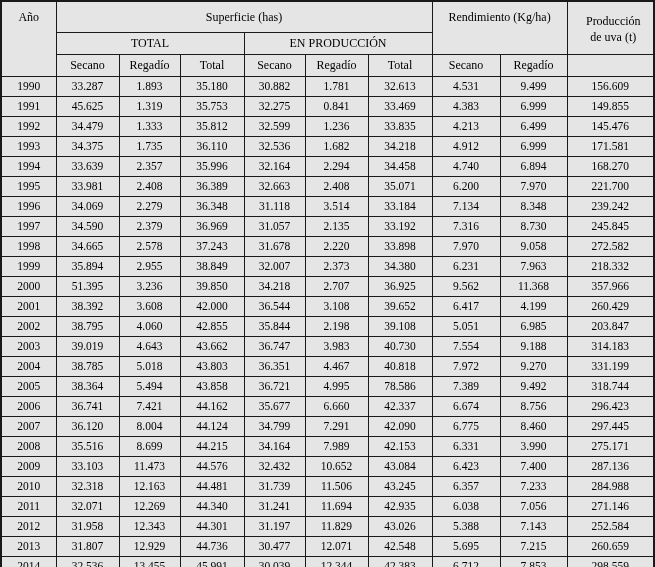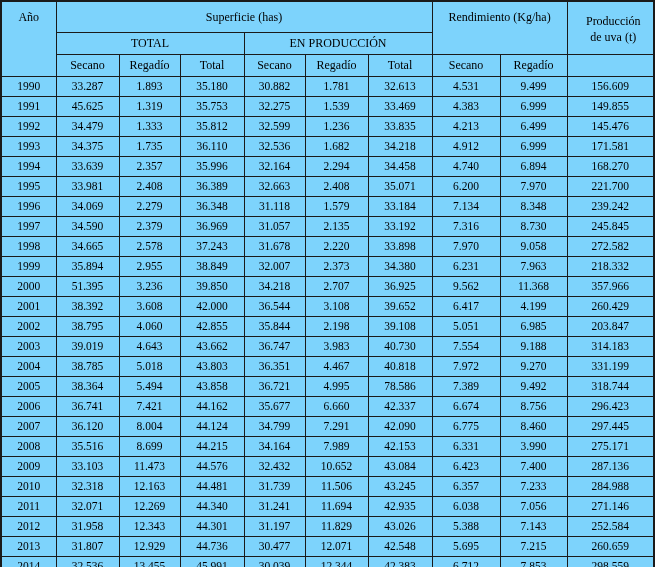--- a/index.html
+++ b/index.html
@@ -4,21 +4,21 @@
 <style>
   html, body {
     margin: 0;
     padding: 0;
     background: #ffffff;
   }
   .page {
     width: 655px;
     height: 567px;
     box-sizing: border-box;
-    background: #7dd3fc;
+    background: #e5e5e5;
     font-family: "Liberation Serif", "DejaVu Serif", serif;
     color: #000000;
   }
   table.data-table {
     width: 655px;
     height: 567px;
     border-collapse: collapse;
     table-layout: fixed;
     border: 2px solid #1a1a1a;
     font-size: 12px;
@@ -100,21 +100,21 @@
           <td>4.531</td>
           <td>9.499</td>
           <td>156.609</td>
         </tr>
         <tr>
           <td>1991</td>
           <td>45.625</td>
           <td>1.319</td>
           <td>35.753</td>
           <td>32.275</td>
-          <td>1.539</td>
+          <td>0.841</td>
           <td>33.469</td>
           <td>4.383</td>
           <td>6.999</td>
           <td>149.855</td>
         </tr>
         <tr>
           <td>1992</td>
           <td>34.479</td>
           <td>1.333</td>
           <td>35.812</td>
@@ -160,21 +160,21 @@
           <td>6.200</td>
           <td>7.970</td>
           <td>221.700</td>
         </tr>
         <tr>
           <td>1996</td>
           <td>34.069</td>
           <td>2.279</td>
           <td>36.348</td>
           <td>31.118</td>
-          <td>1.579</td>
+          <td>3.514</td>
           <td>33.184</td>
           <td>7.134</td>
           <td>8.348</td>
           <td>239.242</td>
         </tr>
         <tr>
           <td>1997</td>
           <td>34.590</td>
           <td>2.379</td>
           <td>36.969</td>

